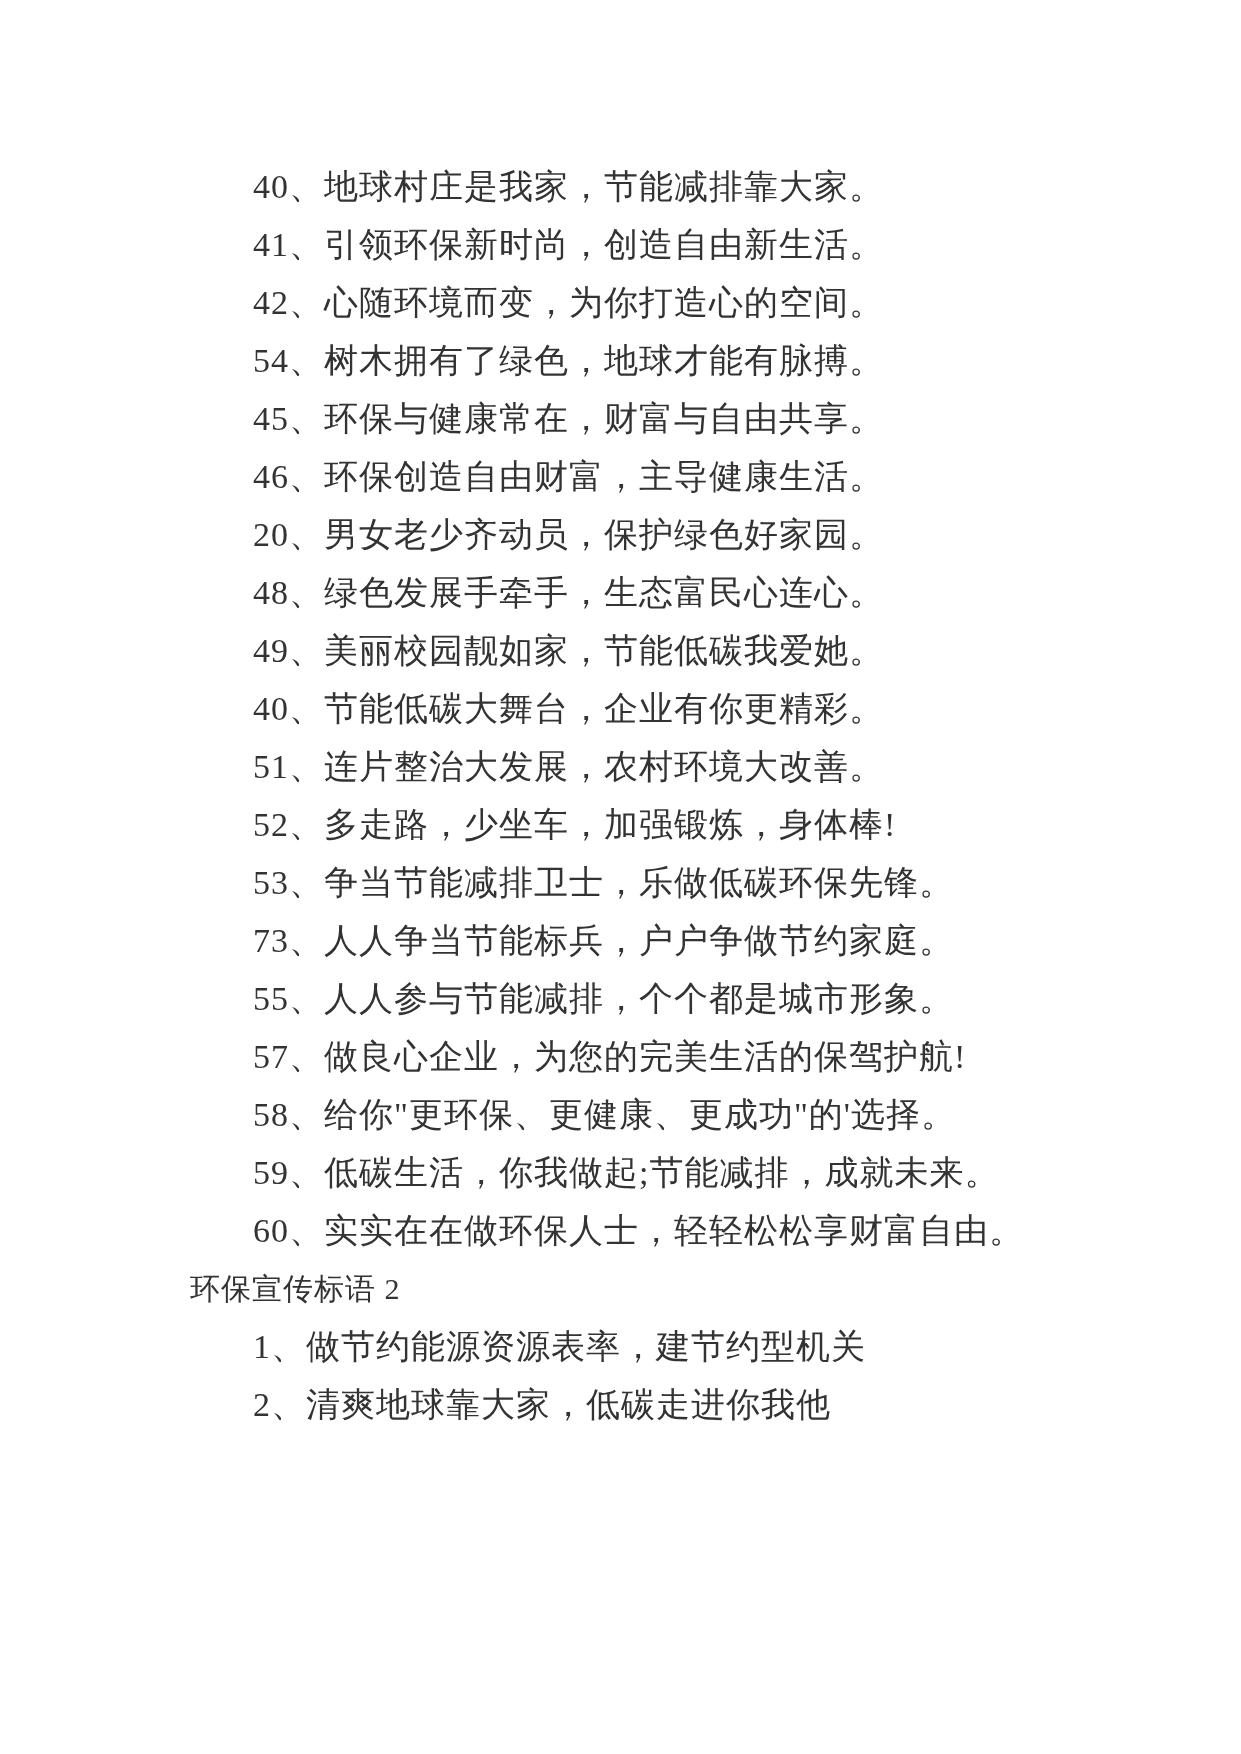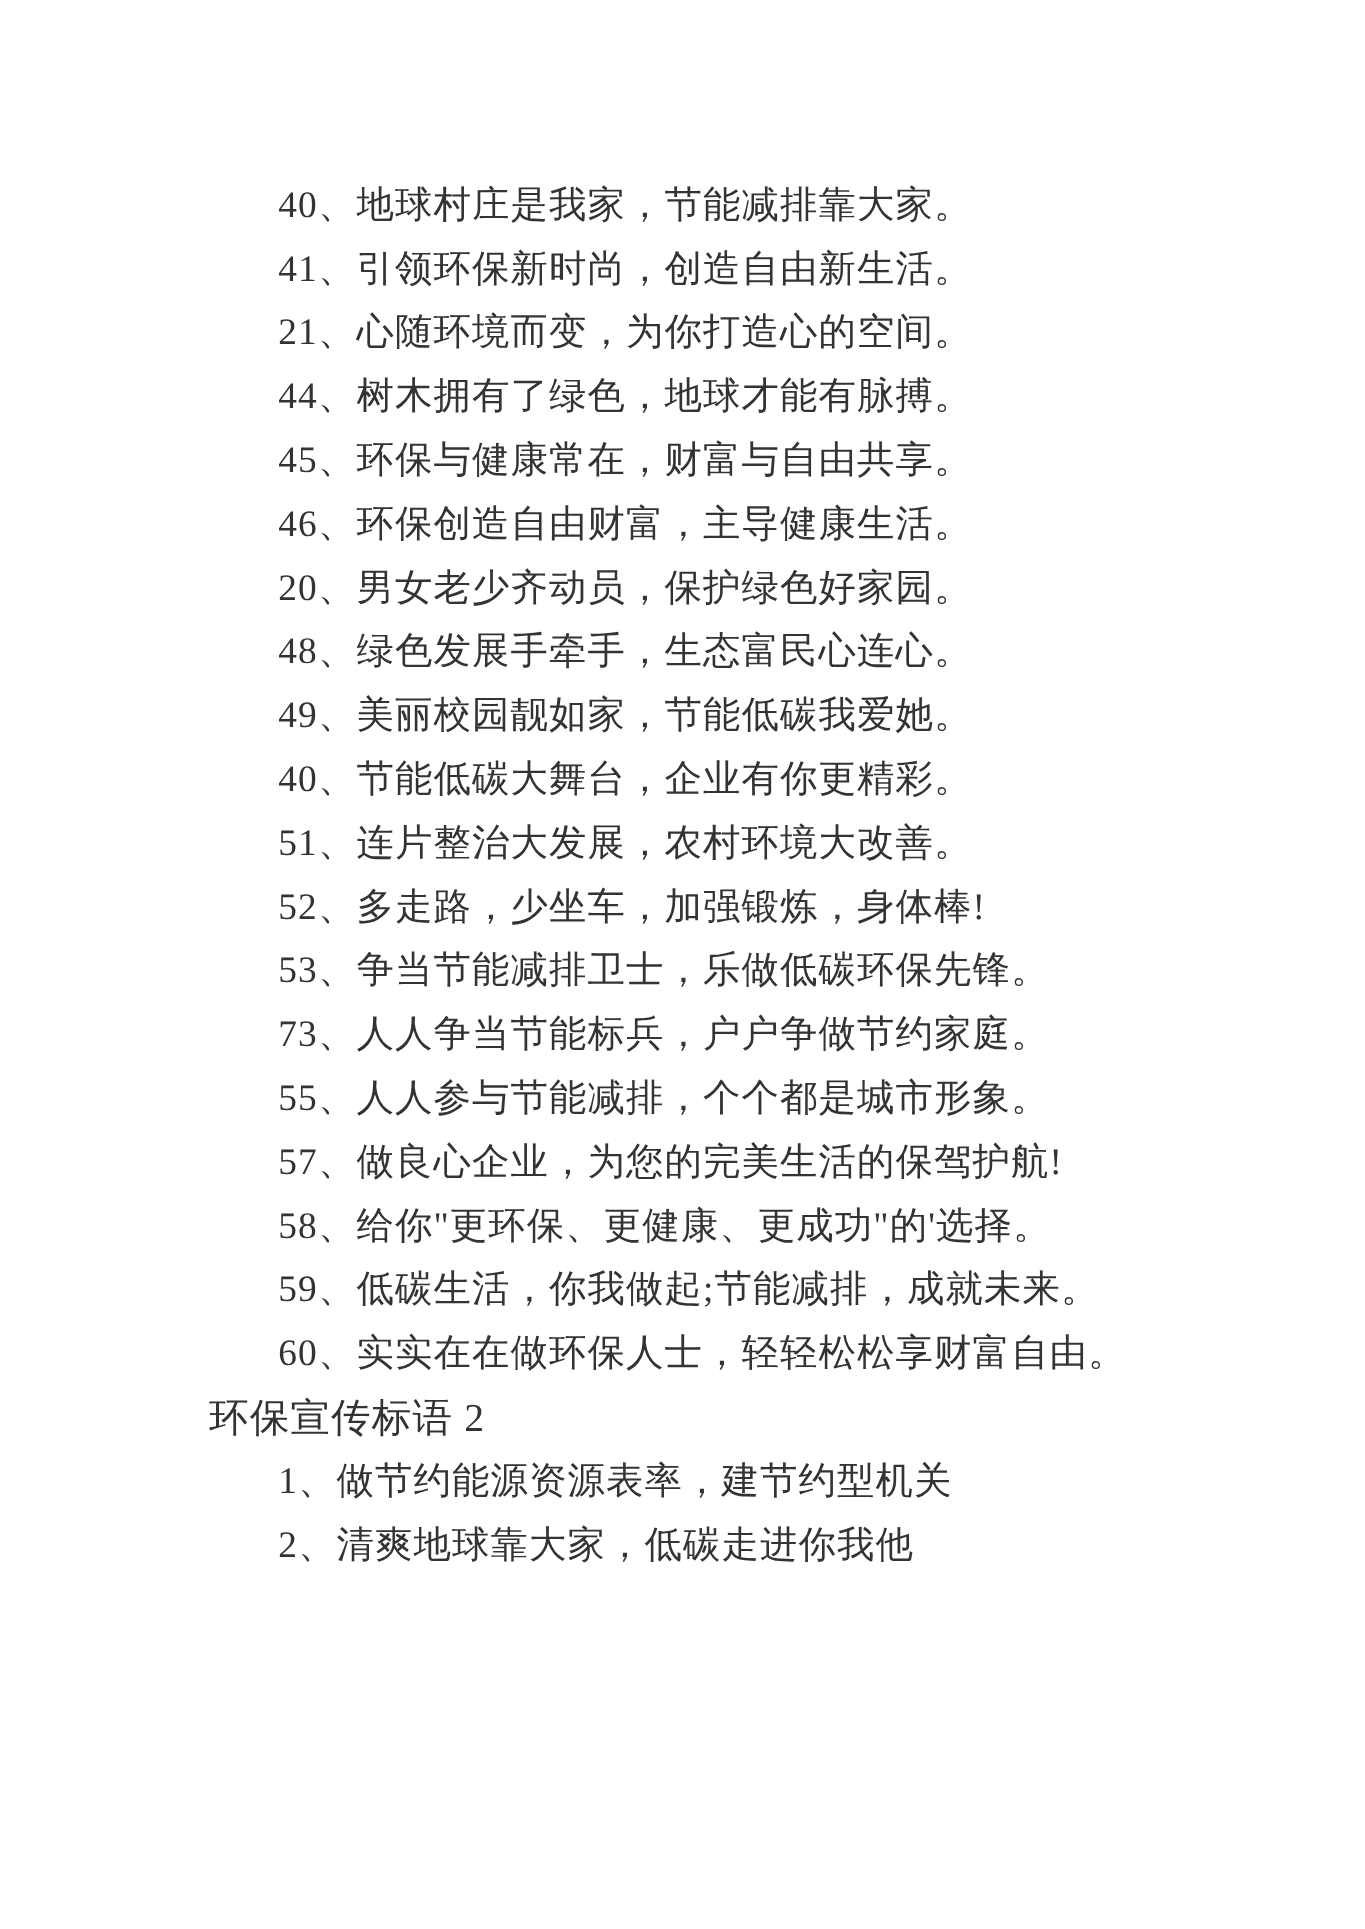--- a/index.html
+++ b/index.html
@@ -26,35 +26,35 @@
     line-height: 58px;
     font-size: 34px;
     letter-spacing: 1px;
     padding-left: 253px;
     white-space: nowrap;
     font-weight: 400;
   }
   .heading {
     height: 58px;
     line-height: 58px;
-    font-size: 36px;
+    font-size: 30px;
     letter-spacing: 1px;
     padding-left: 190px;
     white-space: nowrap;
     font-weight: 400;
   }
 </style>
 </head>
 <body>
 
 <div class="doc">
   <div class="line">40、地球村庄是我家，节能减排靠大家。</div>
   <div class="line">41、引领环保新时尚，创造自由新生活。</div>
-  <div class="line">21、心随环境而变，为你打造心的空间。</div>
-  <div class="line">44、树木拥有了绿色，地球才能有脉搏。</div>
+  <div class="line">42、心随环境而变，为你打造心的空间。</div>
+  <div class="line">54、树木拥有了绿色，地球才能有脉搏。</div>
   <div class="line">45、环保与健康常在，财富与自由共享。</div>
   <div class="line">46、环保创造自由财富，主导健康生活。</div>
   <div class="line">20、男女老少齐动员，保护绿色好家园。</div>
   <div class="line">48、绿色发展手牵手，生态富民心连心。</div>
   <div class="line">49、美丽校园靓如家，节能低碳我爱她。</div>
   <div class="line">40、节能低碳大舞台，企业有你更精彩。</div>
   <div class="line">51、连片整治大发展，农村环境大改善。</div>
   <div class="line">52、多走路，少坐车，加强锻炼，身体棒!</div>
   <div class="line">53、争当节能减排卫士，乐做低碳环保先锋。</div>
   <div class="line">73、人人争当节能标兵，户户争做节约家庭。</div>

